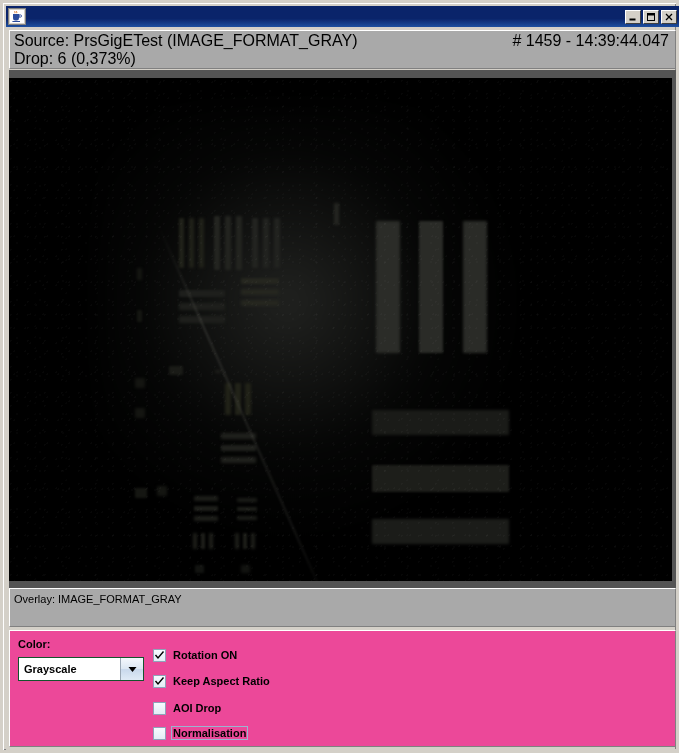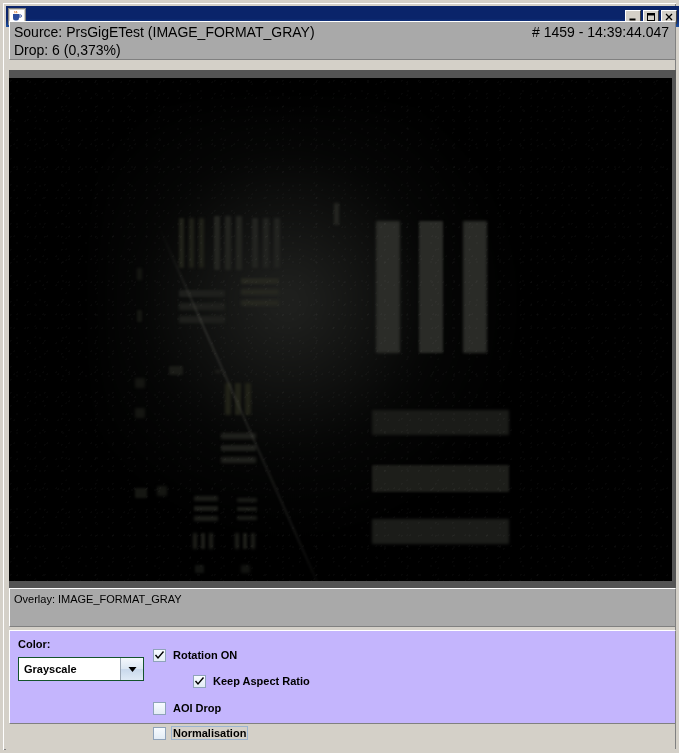--- a/index.html
+++ b/index.html
@@ -68,29 +68,29 @@
     justify-content: center;
     position: relative;
     cursor: default;
   }
   .winbtn svg { display: block; }
   #btn-min { margin-left: auto; }
 
   
   #info-header {
     position: absolute;
-    left: 6px; top: 18px;
+    left: 6px; top: 27px;
     width: 667px; height: 39px;
     background: #a9a9a9;
     border: 1px solid;
     border-color: #fff #808080 #808080 #fff;
     box-sizing: border-box;
     padding: 0 4px;
     color: #000;
-    font-size: 14px;
+    font-size: 16px;
   }
   .info-row {
     height: 18px;
     line-height: 18px;
     display: flex;
     justify-content: space-between;
     align-items: center;
     white-space: nowrap;
   }
   .info-row:first-child { margin-top: 1px; }
@@ -157,22 +157,22 @@
     box-sizing: border-box;
     padding: 0 4px;
     color: #000;
     font-size: 11px;
   }
 
   
   #controls {
     position: absolute;
     left: 6px; top: 627px;
-    width: 667px; height: 94px;
-    background: #c4b5fd;
+    width: 667px; height: 117px;
+    background: #ec4899;
     border: 1px solid;
     border-color: #fff #808080 #808080 #fff;
     box-sizing: border-box;
   }
 
   .lbl {
     position: absolute;
     font-size: 11px;
     font-weight: bold;
     color: #000;
@@ -379,21 +379,21 @@
 
     <div id="checkbox-list">
         <div class="cb-row" style="top: 16px;">
           <span class="cb-box">
             <svg width="11" height="10" viewBox="0 0 11 10" aria-hidden="true">
               <path d="M1.5 5 L4 8 L9.5 1.5" stroke="#000" stroke-width="1.4" fill="none"></path>
             </svg>
           </span>
           <span class="cb-label">Rotation ON</span>
         </div>
-        <div class="cb-row" style="top: 42px; margin-left: 40px;">
+        <div class="cb-row" style="top: 42px;">
           <span class="cb-box">
             <svg width="11" height="10" viewBox="0 0 11 10" aria-hidden="true">
               <path d="M1.5 5 L4 8 L9.5 1.5" stroke="#000" stroke-width="1.4" fill="none"></path>
             </svg>
           </span>
           <span class="cb-label">Keep Aspect Ratio</span>
         </div>
         <div class="cb-row" style="top: 69px;">
           <span class="cb-box"></span>
           <span class="cb-label">AOI Drop</span>

